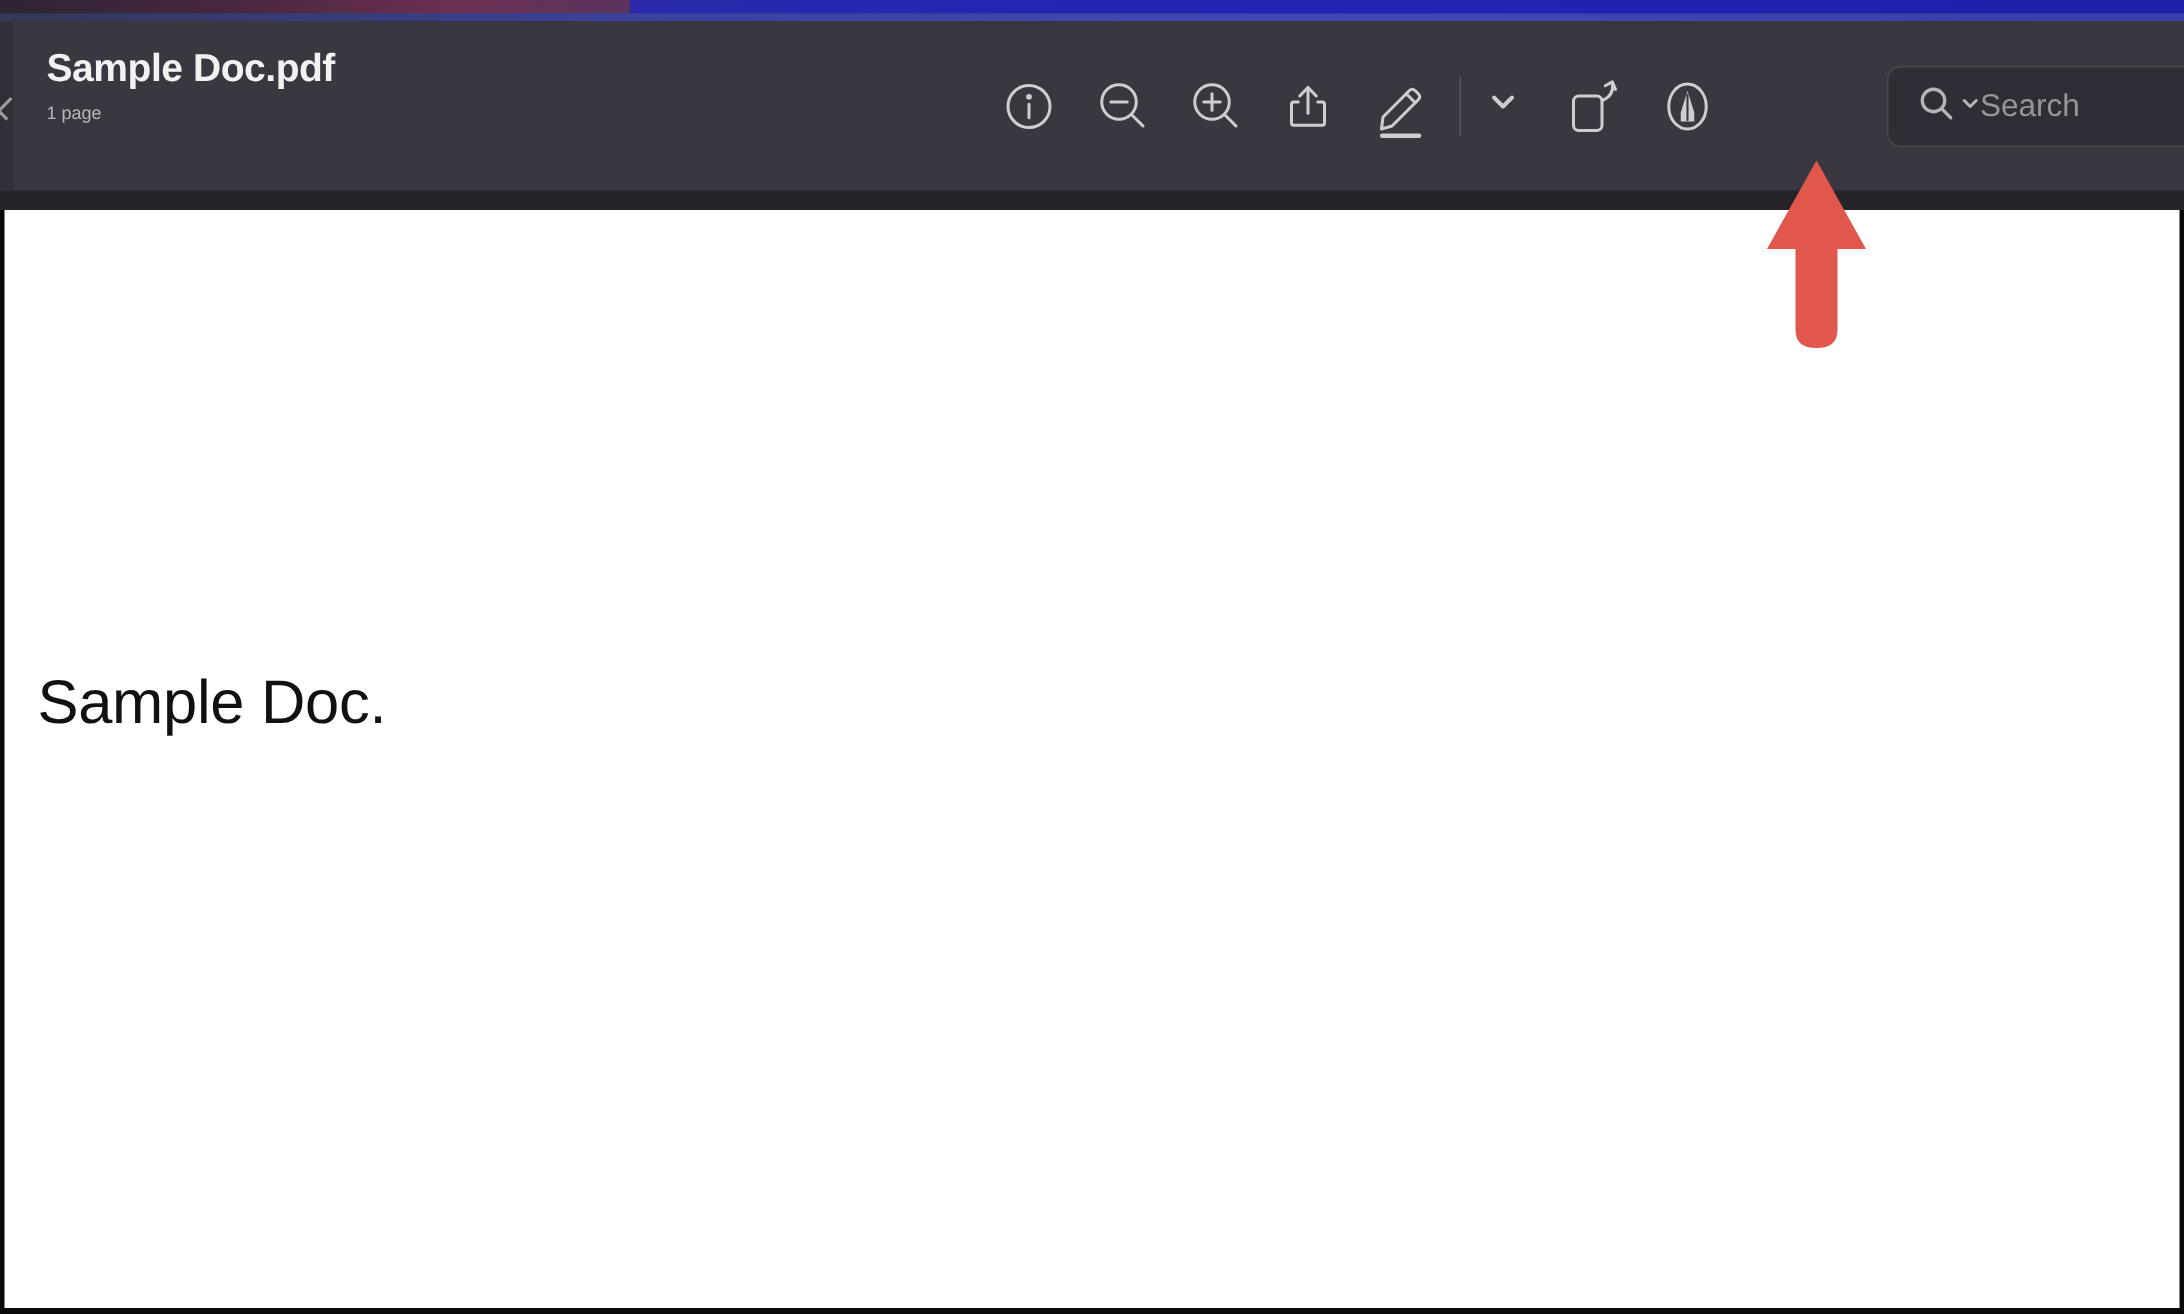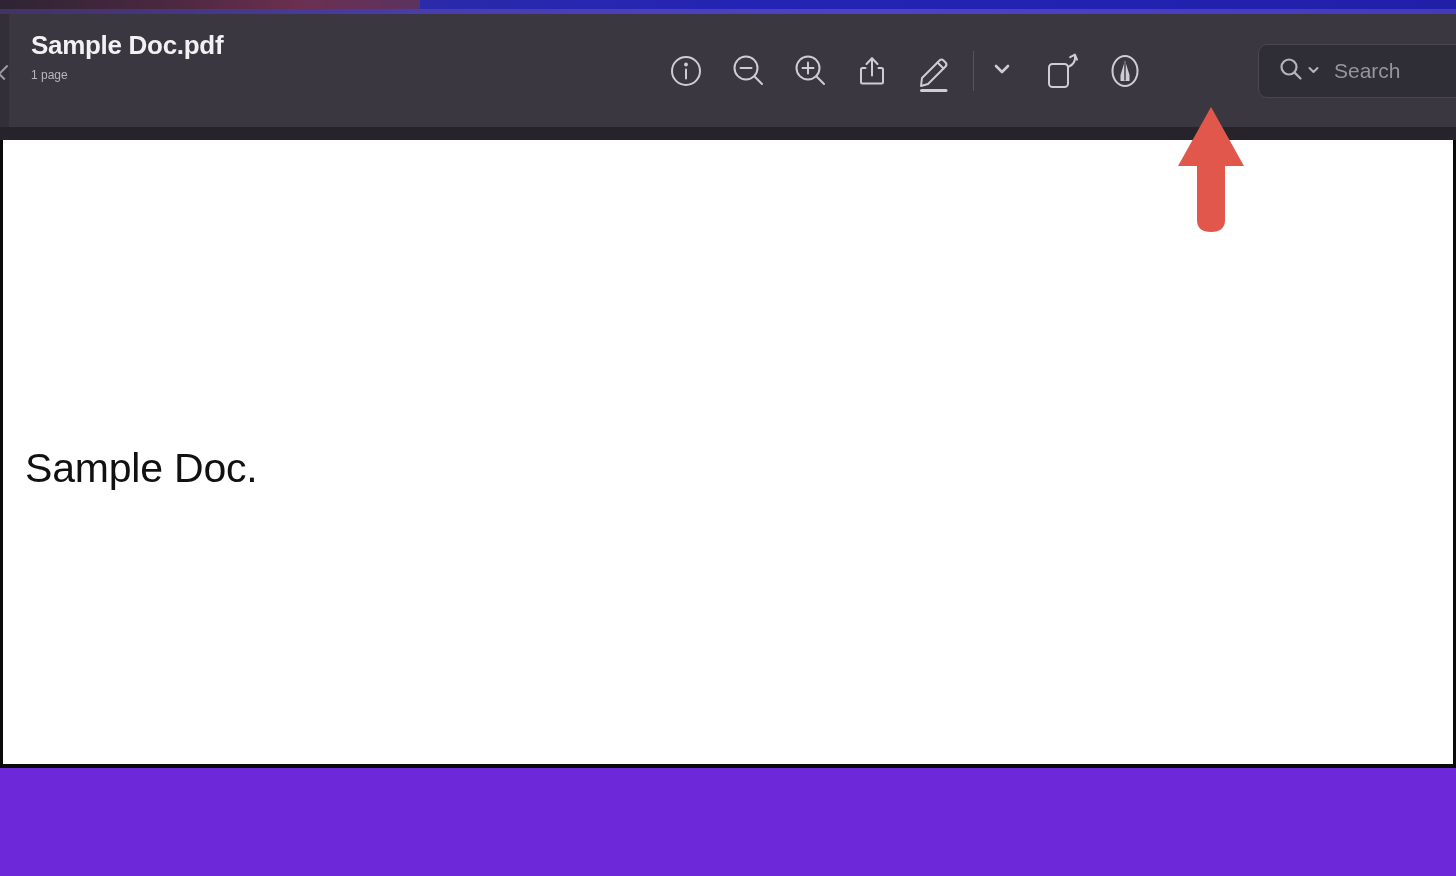--- a/index.html
+++ b/index.html
@@ -11,21 +11,21 @@
     overflow: hidden;
     background: #000;
     font-family: "Liberation Sans", sans-serif;
     -webkit-font-smoothing: antialiased;
   }
 
   #app {
     position: relative;
     width: 1456px;
     height: 876px;
-    background: #6d28d9;
+    background: #0c4a6e;
     overflow: hidden;
   }
 
   
   .accent-strip {
     position: absolute;
     top: 0; left: 0;
     width: 1456px;
     height: 9px;
     z-index: 40;
@@ -167,33 +167,32 @@
     padding-left: 19px;
     z-index: 22;
   }
   .search-glass { flex-shrink: 0; display: block; }
   .search-caret {
     margin-left: 3px;
     flex-shrink: 0;
     display: block;
   }
   .search-placeholder {
-    margin-left: 14px;
     font-size: 21px;
     color: #97949c;
     white-space: nowrap;
     text-align: right;
   }
 
   
   .page-area {
     position: absolute;
     top: 140px; left: 0;
     width: 1456px;
-    height: 628px;
+    height: 736px;
     background: #ffffff;
     border-left: 3px solid #0a0a0a;
     border-right: 3px solid #0a0a0a;
     border-bottom: 4px solid #0a0a0a;
     overflow: hidden;
     z-index: 10;
   }
   .page-body-text {
     position: absolute;
     left: 22px;

